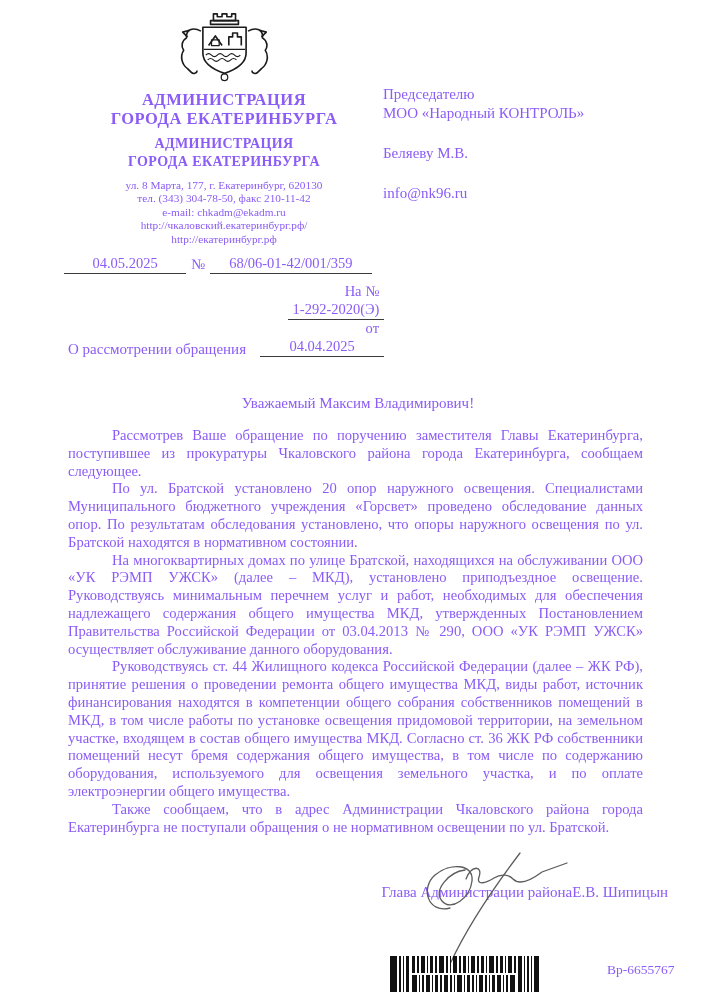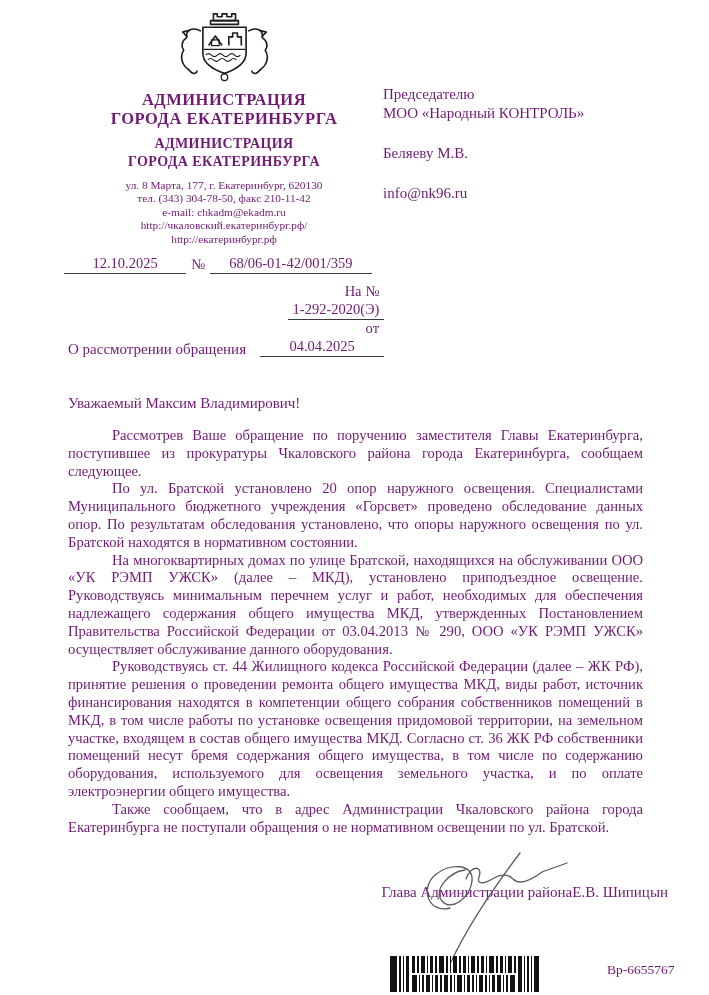--- a/index.html
+++ b/index.html
@@ -2,21 +2,21 @@
 <html><head>
 <meta charset="utf-8">
 <style>
   html, body { margin:0; padding:0; background:#e9e9e9; }
   .page {
     position:relative;
     width:709px; height:995px;
     margin:0 auto;
     background:#ffffff;
     font-family:"Liberation Serif", serif;
-    color:#701a75;
+    color:#8b5cf6;
     overflow:hidden;
   }
   
   .header-left {
     position:absolute; left:64px; top:10px; width:320px;
     text-align:center;
   }
   .coa-wrap { height:74px; }
   .org-name { margin-top:6px; font-weight:bold; font-size:16.5px; line-height:19px; letter-spacing:.5px; }
   .division-name { margin-top:7px; font-weight:bold; font-size:14px; line-height:18px; letter-spacing:.4px; }
@@ -29,21 +29,21 @@
   .w-date  { width:118px; }
   .w-num   { width:158px; }
   .w-innum { width:92px; }
   .w-indate{ width:120px; }
   .ref-label { margin:0 5px 1px 5px; white-space:nowrap; }
   
   .recipient { position:absolute; left:383px; top:85px; width:290px; font-size:15px; line-height:19px; }
   .recipient .gap-sm { height:21px; }
   
   .subject { position:absolute; left:68px; top:341px; font-size:15px; }
-  .salutation { position:absolute; left:68px; top:395px; width:580px; text-align:left; font-size:15px; }
+  .salutation { position:absolute; left:68px; top:395px; width:580px; text-align:center; font-size:15px; }
   
   .body-text { position:absolute; left:68px; top:427px; width:575px; font-size:14.6px; line-height:17.8px; text-align:justify; }
   .body-text p { margin:0; text-indent:44px; }
   
   .sig-row { position:absolute; left:68px; top:884px; width:600px; display:flex; justify-content:flex-end; font-size:15px; }
   .sig-scrawl { position:absolute; left:420px; top:848px; }
   
   .barcode { position:absolute; left:390px; top:956px; }
   .reg-code { position:absolute; left:607px; top:962px; font-size:13.5px; }
 </style>
@@ -95,21 +95,21 @@
     <div class="contacts">
       <div>ул. 8 Марта, 177, г. Екатеринбург, 620130</div>
       <div>тел. (343) 304-78-50, факс 210-11-42</div>
       <div>e-mail: chkadm@ekadm.ru</div>
       <div>http://чкаловский.екатеринбург.рф/</div>
       <div>http://екатеринбург.рф</div>
     </div>
 
     <div class="ref">
       <div class="ref-row">
-        <div class="u-cell w-date">12.10.2025</div>
+        <div class="u-cell w-date">04.05.2025</div>
         <div class="ref-label">№</div>
         <div class="u-cell w-num">68/06-01-42/001/359</div>
       </div>
       <div class="ref-row">
         <div class="ref-label" style="margin-left:0">На №</div>
         <div class="u-cell w-innum">1-292-2020(Э)</div>
         <div class="ref-label">от</div>
         <div class="u-cell w-indate">04.04.2025</div>
       </div>
     </div>

